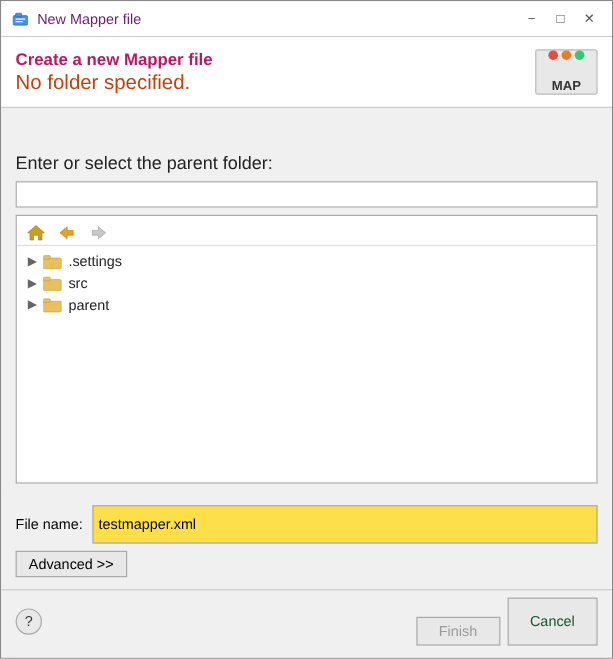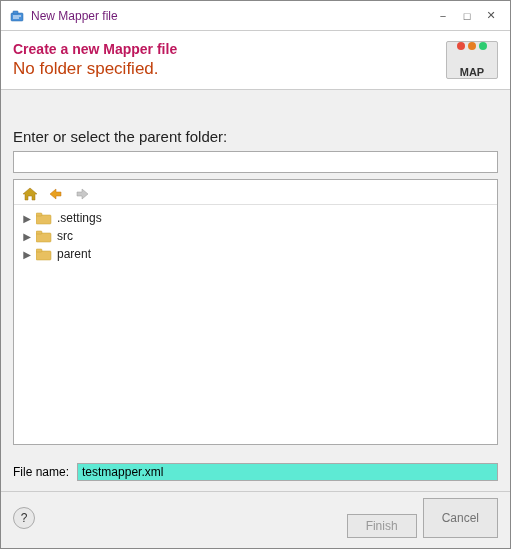--- a/index.html
+++ b/index.html
@@ -202,23 +202,23 @@
       align-items: center;
       gap: 8px;
       margin-bottom: 6px;
     }
     .filename-label {
       font-size: 12px;
       white-space: nowrap;
     }
     .filename-input {
       flex: 1;
-      height: 18px;
-      border: 1px solid #aaa;
-      background: #5eead4;
+      height: 32px;
+      border: 1px solid #aaa;
+      background: #fde047;
       padding: 2px 4px;
       font-size: 12px;
     }
     .advanced-btn {
       display: inline-block;
       padding: 3px 10px;
       background: #e8e8e8;
       border: 1px solid #aaa;
       cursor: pointer;
       font-size: 12px;
@@ -249,21 +249,21 @@
     .footer-buttons {
       display: flex;
       gap: 6px;
     }
     .footer-btn {
       padding: 4px 18px;
       border: 1px solid #aaa;
       background: #e8e8e8;
       cursor: pointer;
       font-size: 12px;
-      color: #737373;
+      color: #14532d;
       min-width: 70px;
       text-align: center;
     }
     .footer-btn:disabled {
       color: #999;
       cursor: default;
       margin-top: 16px;
     }
   </style>
 </head>
@@ -360,20 +360,21 @@
         </div>
       </div>
     </div>
   </div>
 
   <div class="bottom-area">
     <div class="filename-row">
       <span class="filename-label">File name:</span>
       <input class="filename-input" type="text" value="testmapper.xml" style="">
     </div>
+    <button class="advanced-btn">Advanced &gt;&gt;</button>
   </div>
 
   <div class="footer">
     <button class="footer-help">?</button>
     <div class="footer-buttons">
       <button class="footer-btn" disabled="">Finish</button>
       <button class="footer-btn">Cancel</button>
     </div>
   </div>
 

